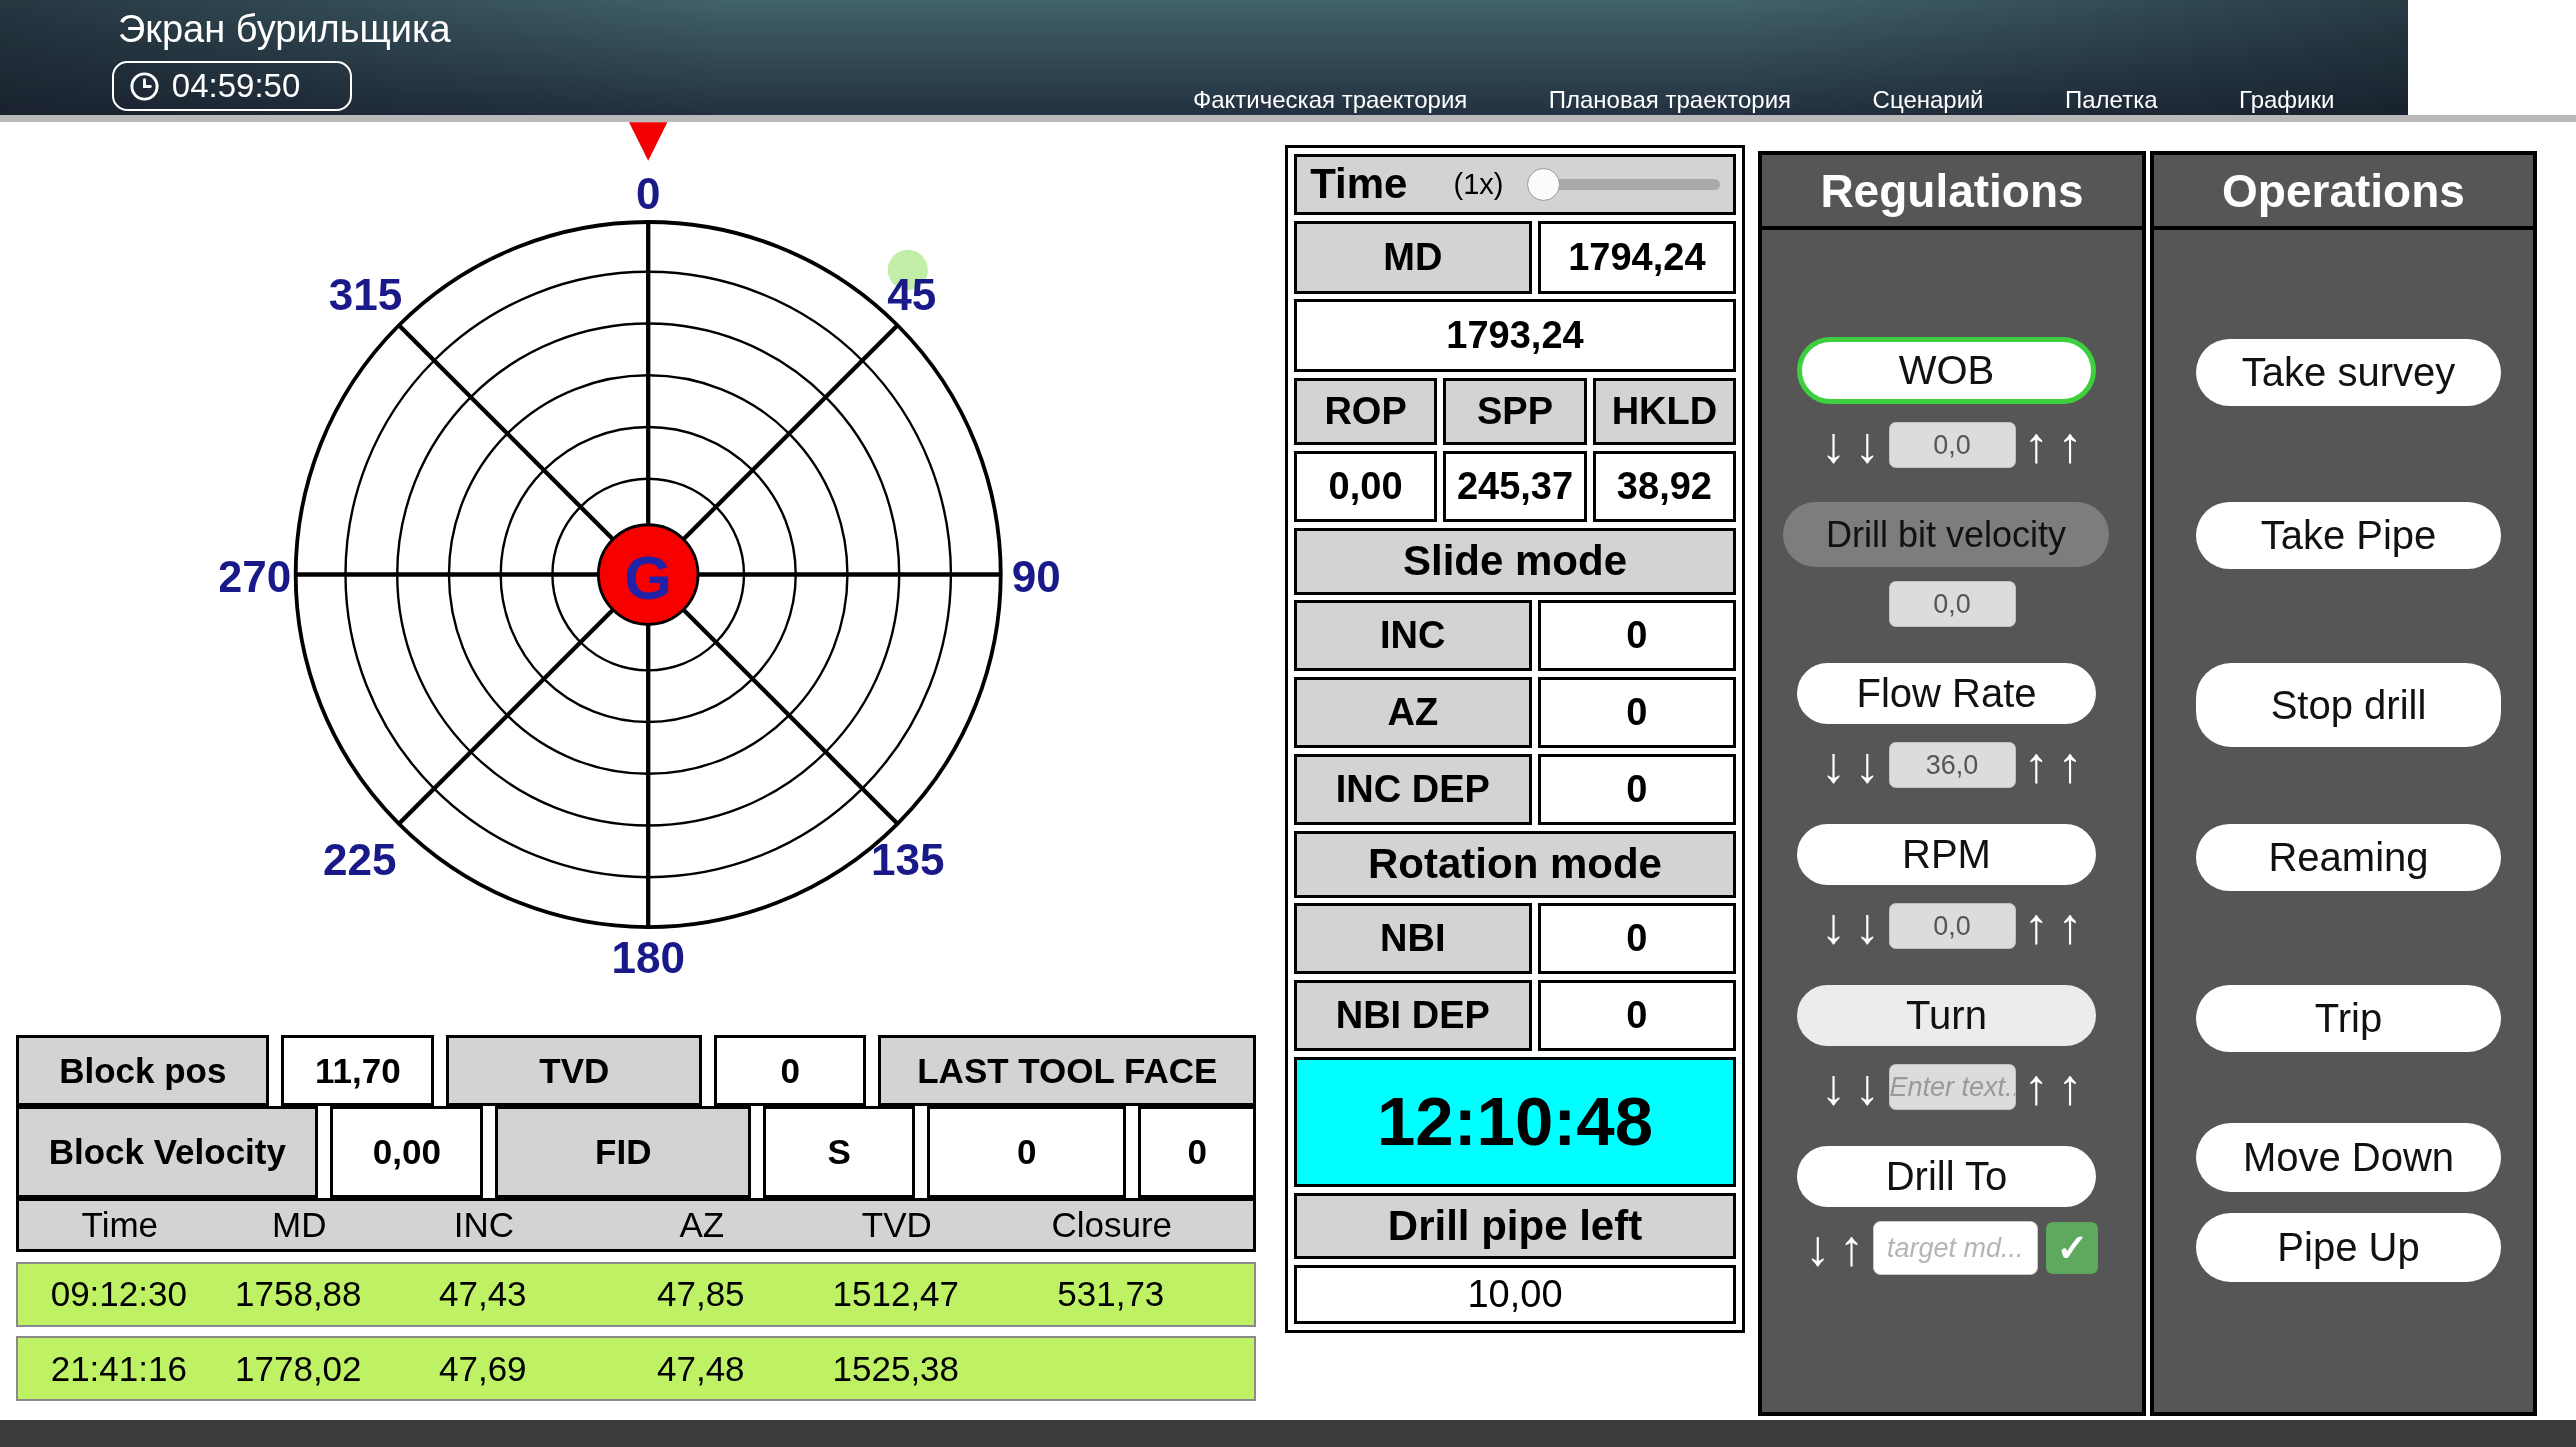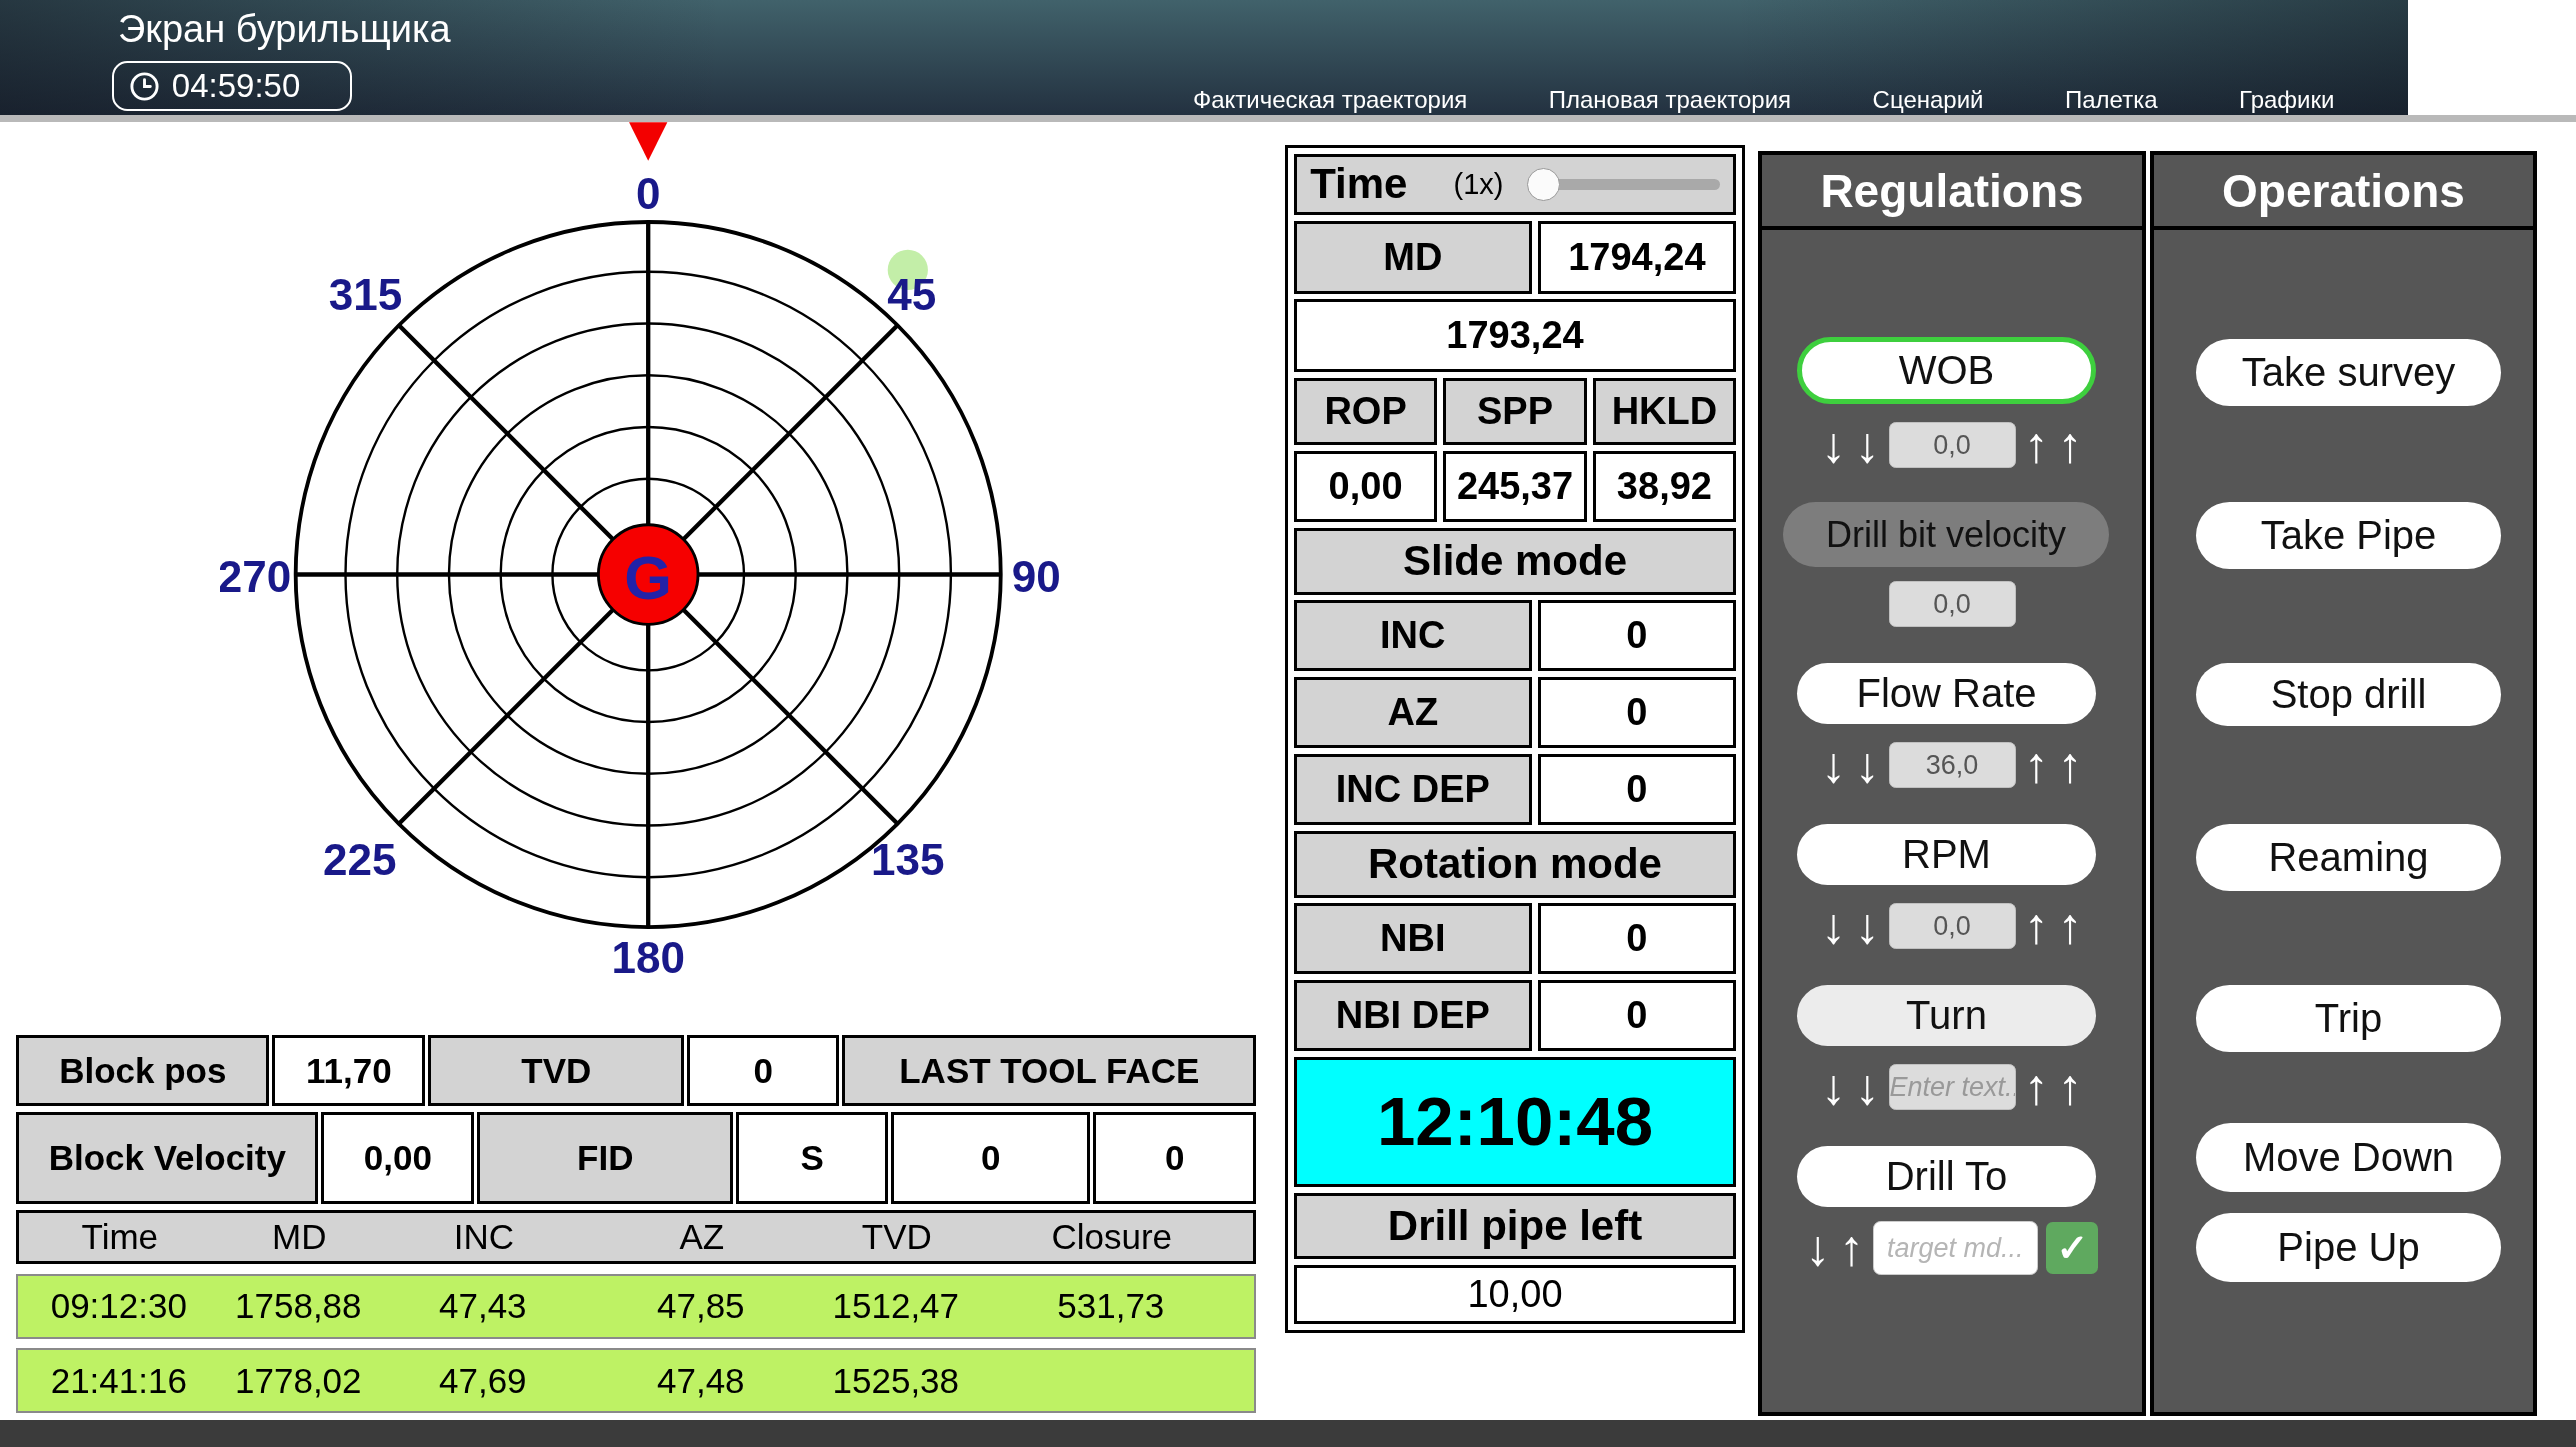--- a/index.html
+++ b/index.html
@@ -66,21 +66,21 @@
   .target-input { width: 165px; height: 54px; background: #fff; border: 1px solid #ccc;
     border-radius: 7.7px; text-align: center; font-size: 27px; color: #555;
     font-family: "Liberation Sans", sans-serif; }
   .target-input::placeholder { font-style: italic; color: #b5b5b5; }
   #confirm-btn { width: 52px; height: 52px; background: #5fa95f; border-radius: 6.7px;
     display: flex; align-items: center; justify-content: center; color: #fff; font-size: 38px;
     font-weight: 700; cursor: pointer; }
 
   
   #survey { left: 16.3px; top: 1035px; width: 1240px; }
-  .srow { display: flex; gap: 3px; margin-bottom: 6px; }
+  .srow { display: flex; gap: 12px; margin-bottom: 0; }
   .srow .cell { font-size: 35px; font-weight: 700; }
   .cols { display: flex; width: 100%; }
   .c1 { width: 201px; } .c2 { width: 158px; } .c3 { width: 211px; }
   .c4 { width: 225px; } .c5 { width: 165px; } .c6 { width: 265px; }
   .cols span { display: flex; align-items: center; justify-content: center; }
   #survey-head { height: 54px; border: 3.8px solid #000; background: #d3d3d3;
     font-size: 35px; margin-bottom: 9.6px; }
   .data-row { height: 65px; border: 2.9px solid #8a8a8a; background: #bef264; font-size: 35px;
     margin-bottom: 9.6px; }
 
@@ -239,21 +239,21 @@
         </span>
     </div>
   </div>
 </div>
 
 <div class="abs side-panel" id="operations-panel">
   <div class="panel-header">Operations</div>
   <div class="panel-body">
     <div class="pill" style="left:42px;top:109px;width:305px;height:67px">Take survey</div>
     <div class="pill" style="left:42px;top:272px;width:305px;height:67px">Take Pipe</div>
-    <div class="pill" style="left:42px;top:433px;width:305px;height:63px">Stop drill</div>
+    <div class="pill" style="left:42px;top:433px;width:305px;height:84px">Stop drill</div>
     <div class="pill" style="left:42px;top:594px;width:305px;height:67px">Reaming</div>
     <div class="pill" style="left:42px;top:755px;width:305px;height:67px">Trip</div>
     <div class="pill" style="left:42px;top:893px;width:305px;height:69px">Move Down</div>
     <div class="pill" style="left:42px;top:983px;width:305px;height:69px">Pipe Up</div>
   </div>
 </div>
 
 <div class="abs" id="survey">
   <div class="srow" style="height:71px">
     <div class="cell gray" style="width:253px">Block pos</div>

